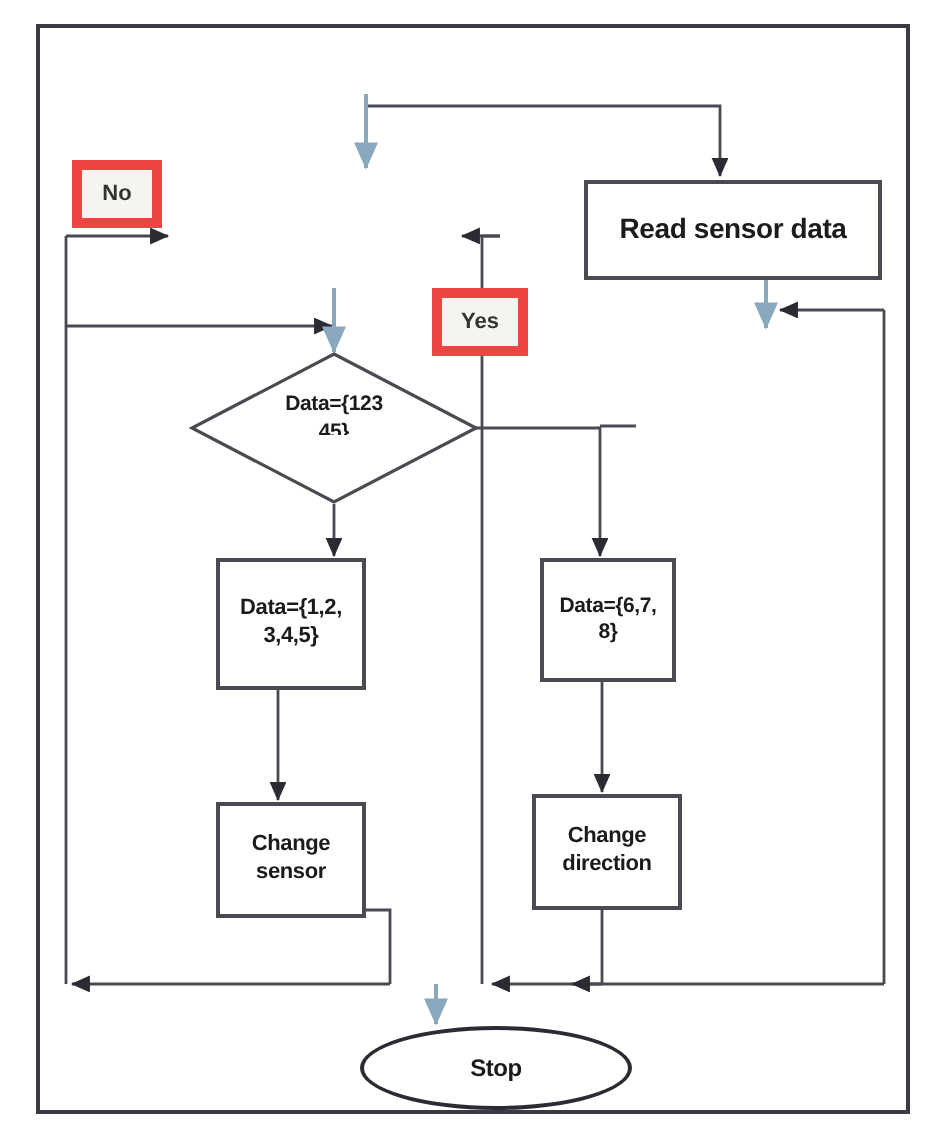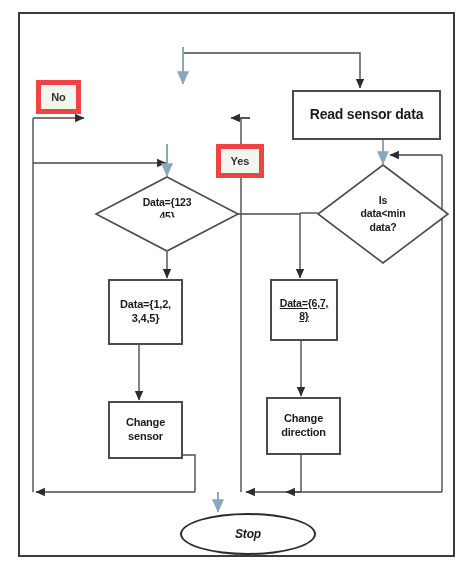--- a/index.html
+++ b/index.html
@@ -85,74 +85,62 @@
       <path d="M218,492 L218,512" stroke="#8aa8bd" stroke-width="2" marker-end="url(#ahb)"></path>
     </g>
   </svg>
 
 
 
   <div class="node proc" style="left:292px;top:90px;width:145px;height:46px;font-size:14px;">
     <span>Read sensor data</span>
   </div>
 
-  <div class="dec-wrap" style="left:317px;top:164px;width:132px;height:100px;">
-    <svg width="132" height="100" viewBox="0 0 132 100" xmlns="http://www.w3.org/2000/svg">
-      <polygon points="66,1 131,50 66,99 1,50" fill="#ffffff" stroke="#4a4a52" stroke-width="1.6"></polygon>
-    </svg>
-    <div class="dec-text" style="font-size:10.5px;">
-      <div>
-        <span>Is</span><br>
-        <span>data&lt;min</span><br>
-        <span>data?</span>
-      </div>
-    </div>
-  </div>
 
   <div class="dec-wrap" style="left:95px;top:176px;width:144px;height:76px;">
     <svg width="144" height="76" viewBox="0 0 144 76" xmlns="http://www.w3.org/2000/svg">
       <polygon points="72,1 143,38 72,75 1,38" fill="#ffffff" stroke="#4a4a52" stroke-width="1.6"></polygon>
     </svg>
     <div class="dec-text clip" style="font-size:10.5px;align-items:flex-start;padding-top:20px;box-sizing:border-box;text-align:center;">
       <div style="width:100%;">
         <span>Data={123</span><br>
         <span style="display:inline-block;clip-path:inset(0 0 42% 0);text-decoration:underline;">45}</span>
       </div>
     </div>
   </div>
 
   <div class="node proc" style="left:108px;top:279px;width:71px;height:62px;font-size:11px;">
     <div>
       <span>Data={1,2,</span><br>
       <span>3,4,5}</span>
     </div>
   </div>
 
-  <div class="node proc" style="left:270px;top:279px;width:64px;height:58px;font-size:10.5px;text-decoration:underline;">
+  <div class="node proc" style="left:270px;top:279px;width:64px;height:58px;font-size:10.5px;">
     <div>
       <span>Data={6,7,</span><br>
       <span>8}</span>
     </div>
   </div>
 
   <div class="node proc" style="left:108px;top:401px;width:71px;height:54px;font-size:11px;">
     <div>
       <span>Change</span><br>
       <span>sensor</span>
     </div>
   </div>
 
   <div class="node proc" style="left:266px;top:397px;width:71px;height:54px;font-size:11px;">
     <div>
       <span>Change</span><br>
       <span>direction</span>
     </div>
   </div>
 
-  <div class="node term" style="left:180px;top:513px;width:132px;height:38px;font-size:12px;font-style:italic;">
+  <div class="node term" style="left:180px;top:513px;width:132px;height:38px;font-size:12px;">
     <span>Stop</span>
   </div>
 
   <div class="lbl" style="left:36px;top:80px;width:35px;height:24px;font-size:11px;">
     <span>No</span>
   </div>
 
   <div class="lbl" style="left:172px;top:144px;width:38px;height:24px;font-size:11px;margin-left:44px;">
     <span>Yes</span>
   </div>

